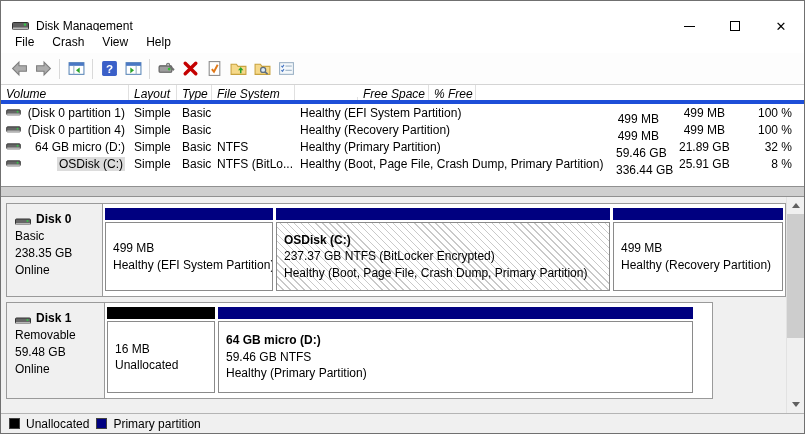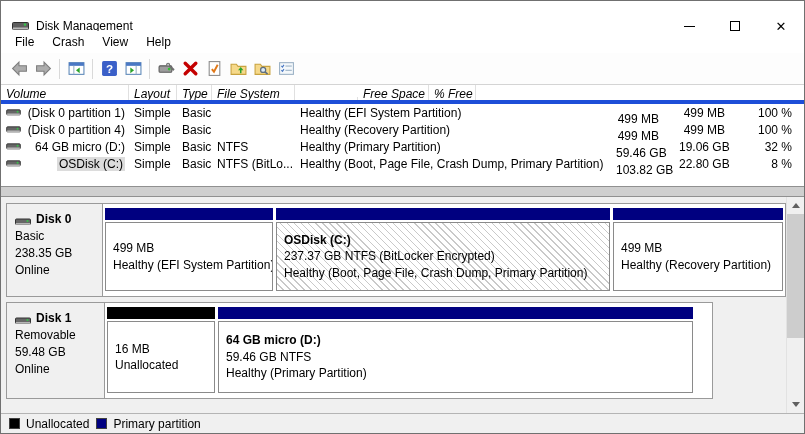--- a/index.html
+++ b/index.html
@@ -239,39 +239,39 @@
             <rect x="1" y="6" width="14" height="1.8" fill="#b5b5b5"></rect>
             <circle cx="12.5" cy="4" r="1.1" fill="#39c04a"></circle>
           </svg>
         <span>64 GB micro (D:)</span>
       </div>
       <div class="lv-c c1">Simple</div>
       <div class="lv-c c2">Basic</div>
       <div class="lv-c c3">NTFS</div>
       <div class="lv-c c4">Healthy (Primary Partition)</div>
       <div class="lv-c c5">59.46 GB</div>
-      <div class="lv-c c6">19.06 GB</div>
+      <div class="lv-c c6">21.89 GB</div>
       <div class="lv-c c7">32 %</div>
     </div>
 
     <div class="lv-row">
       <div class="lv-c c0 vol-cell">
         <svg class="vol-ico" viewBox="0 0 16 11">
             <rect x="0.5" y="2" width="15" height="5.5" rx="1" fill="#666" stroke="#333"></rect>
             <rect x="1" y="6" width="14" height="1.8" fill="#b5b5b5"></rect>
             <circle cx="12.5" cy="4" r="1.1" fill="#39c04a"></circle>
           </svg>
         <span class="sel-label">OSDisk (C:)</span>
       </div>
       <div class="lv-c c1">Simple</div>
       <div class="lv-c c2">Basic</div>
       <div class="lv-c c3">NTFS (BitLo...</div>
       <div class="lv-c c4">Healthy (Boot, Page File, Crash Dump, Primary Partition)</div>
-      <div class="lv-c c5">103.82 GB</div>
-      <div class="lv-c c6">22.80 GB</div>
+      <div class="lv-c c5">336.44 GB</div>
+      <div class="lv-c c6">25.91 GB</div>
       <div class="lv-c c7">8 %</div>
     </div>
   </div>
 
   <div class="splitter"></div>
 
   <div class="graphpane">
 
     <div class="disk-row d0">
       <div class="disk-label">

